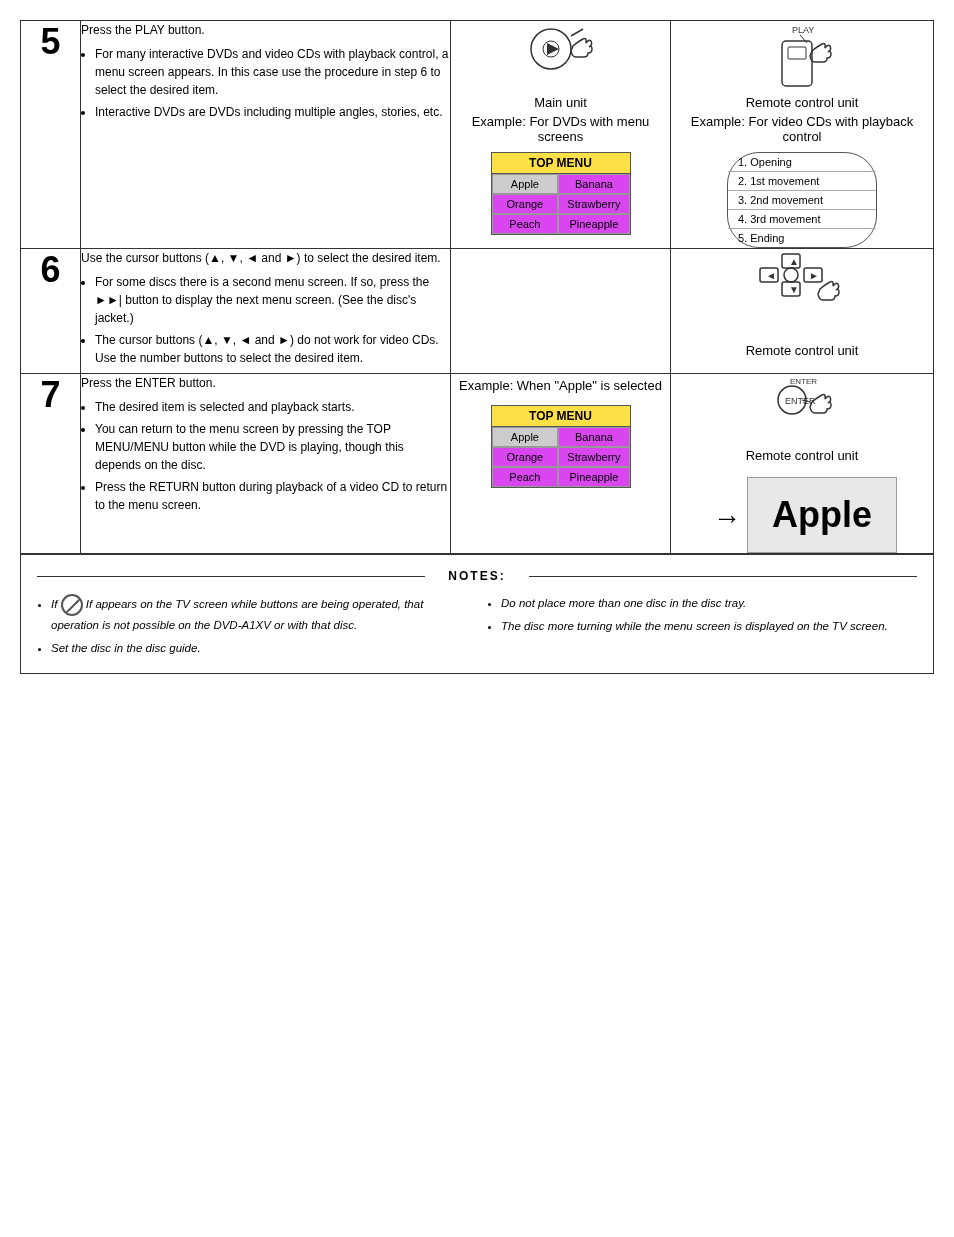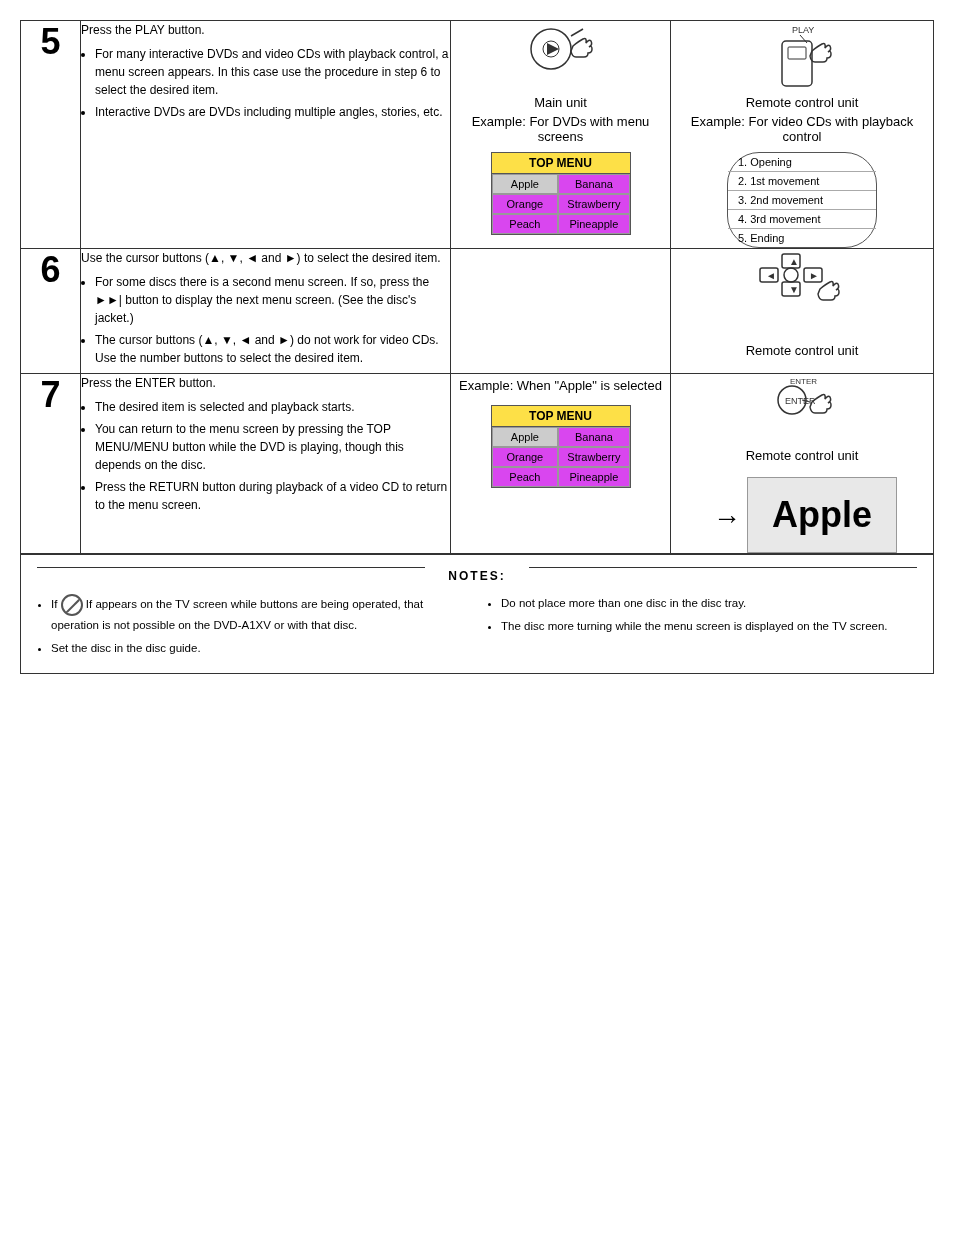--- a/index.html
+++ b/index.html
@@ -168,25 +168,27 @@
     .notes-col {
       flex: 1;
     }
 
     .notes-col ul {
       margin-left: 14px;
     }
 
     .notes-col li {
       margin-bottom: 4px;
+      font-style: italic;
     }
 
     
     .notes-header-line {
       display: flex;
+      align-items: center;
       margin-bottom: 8px;
       gap: 13px;
     }
 
     .notes-header-line .line {
       flex: 1;
       height: 1px;
       background: #333;
     }
 

